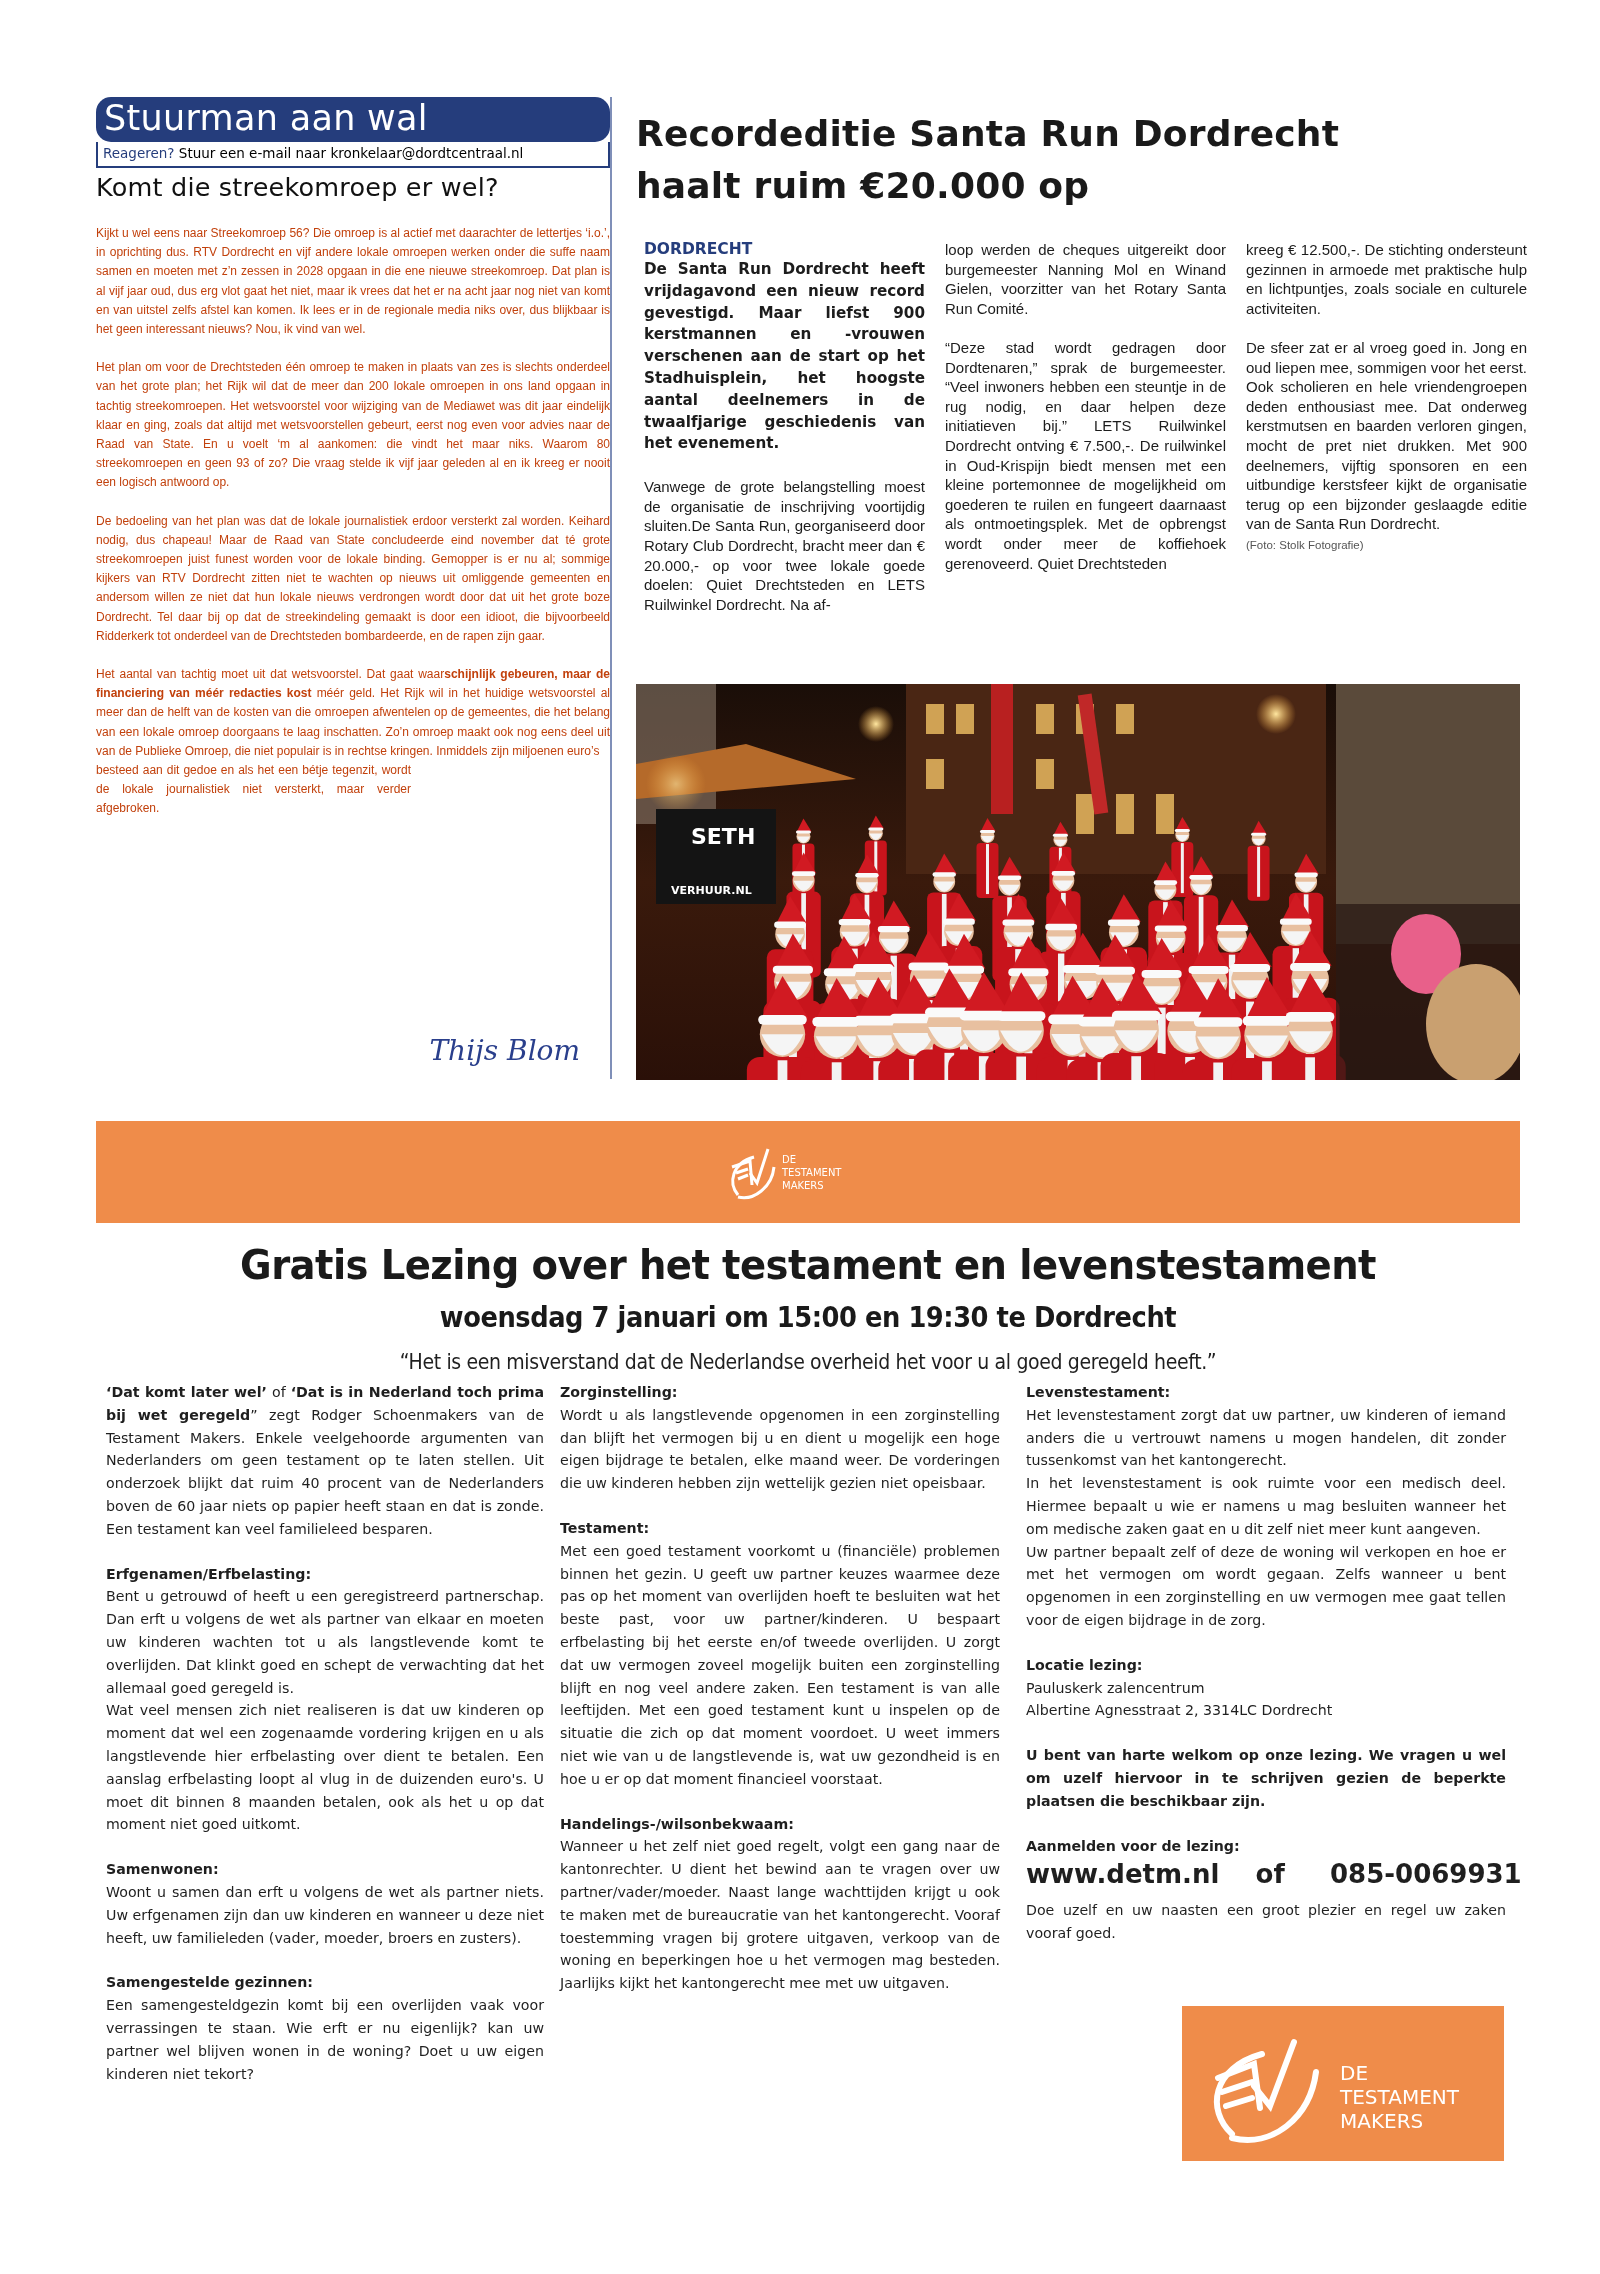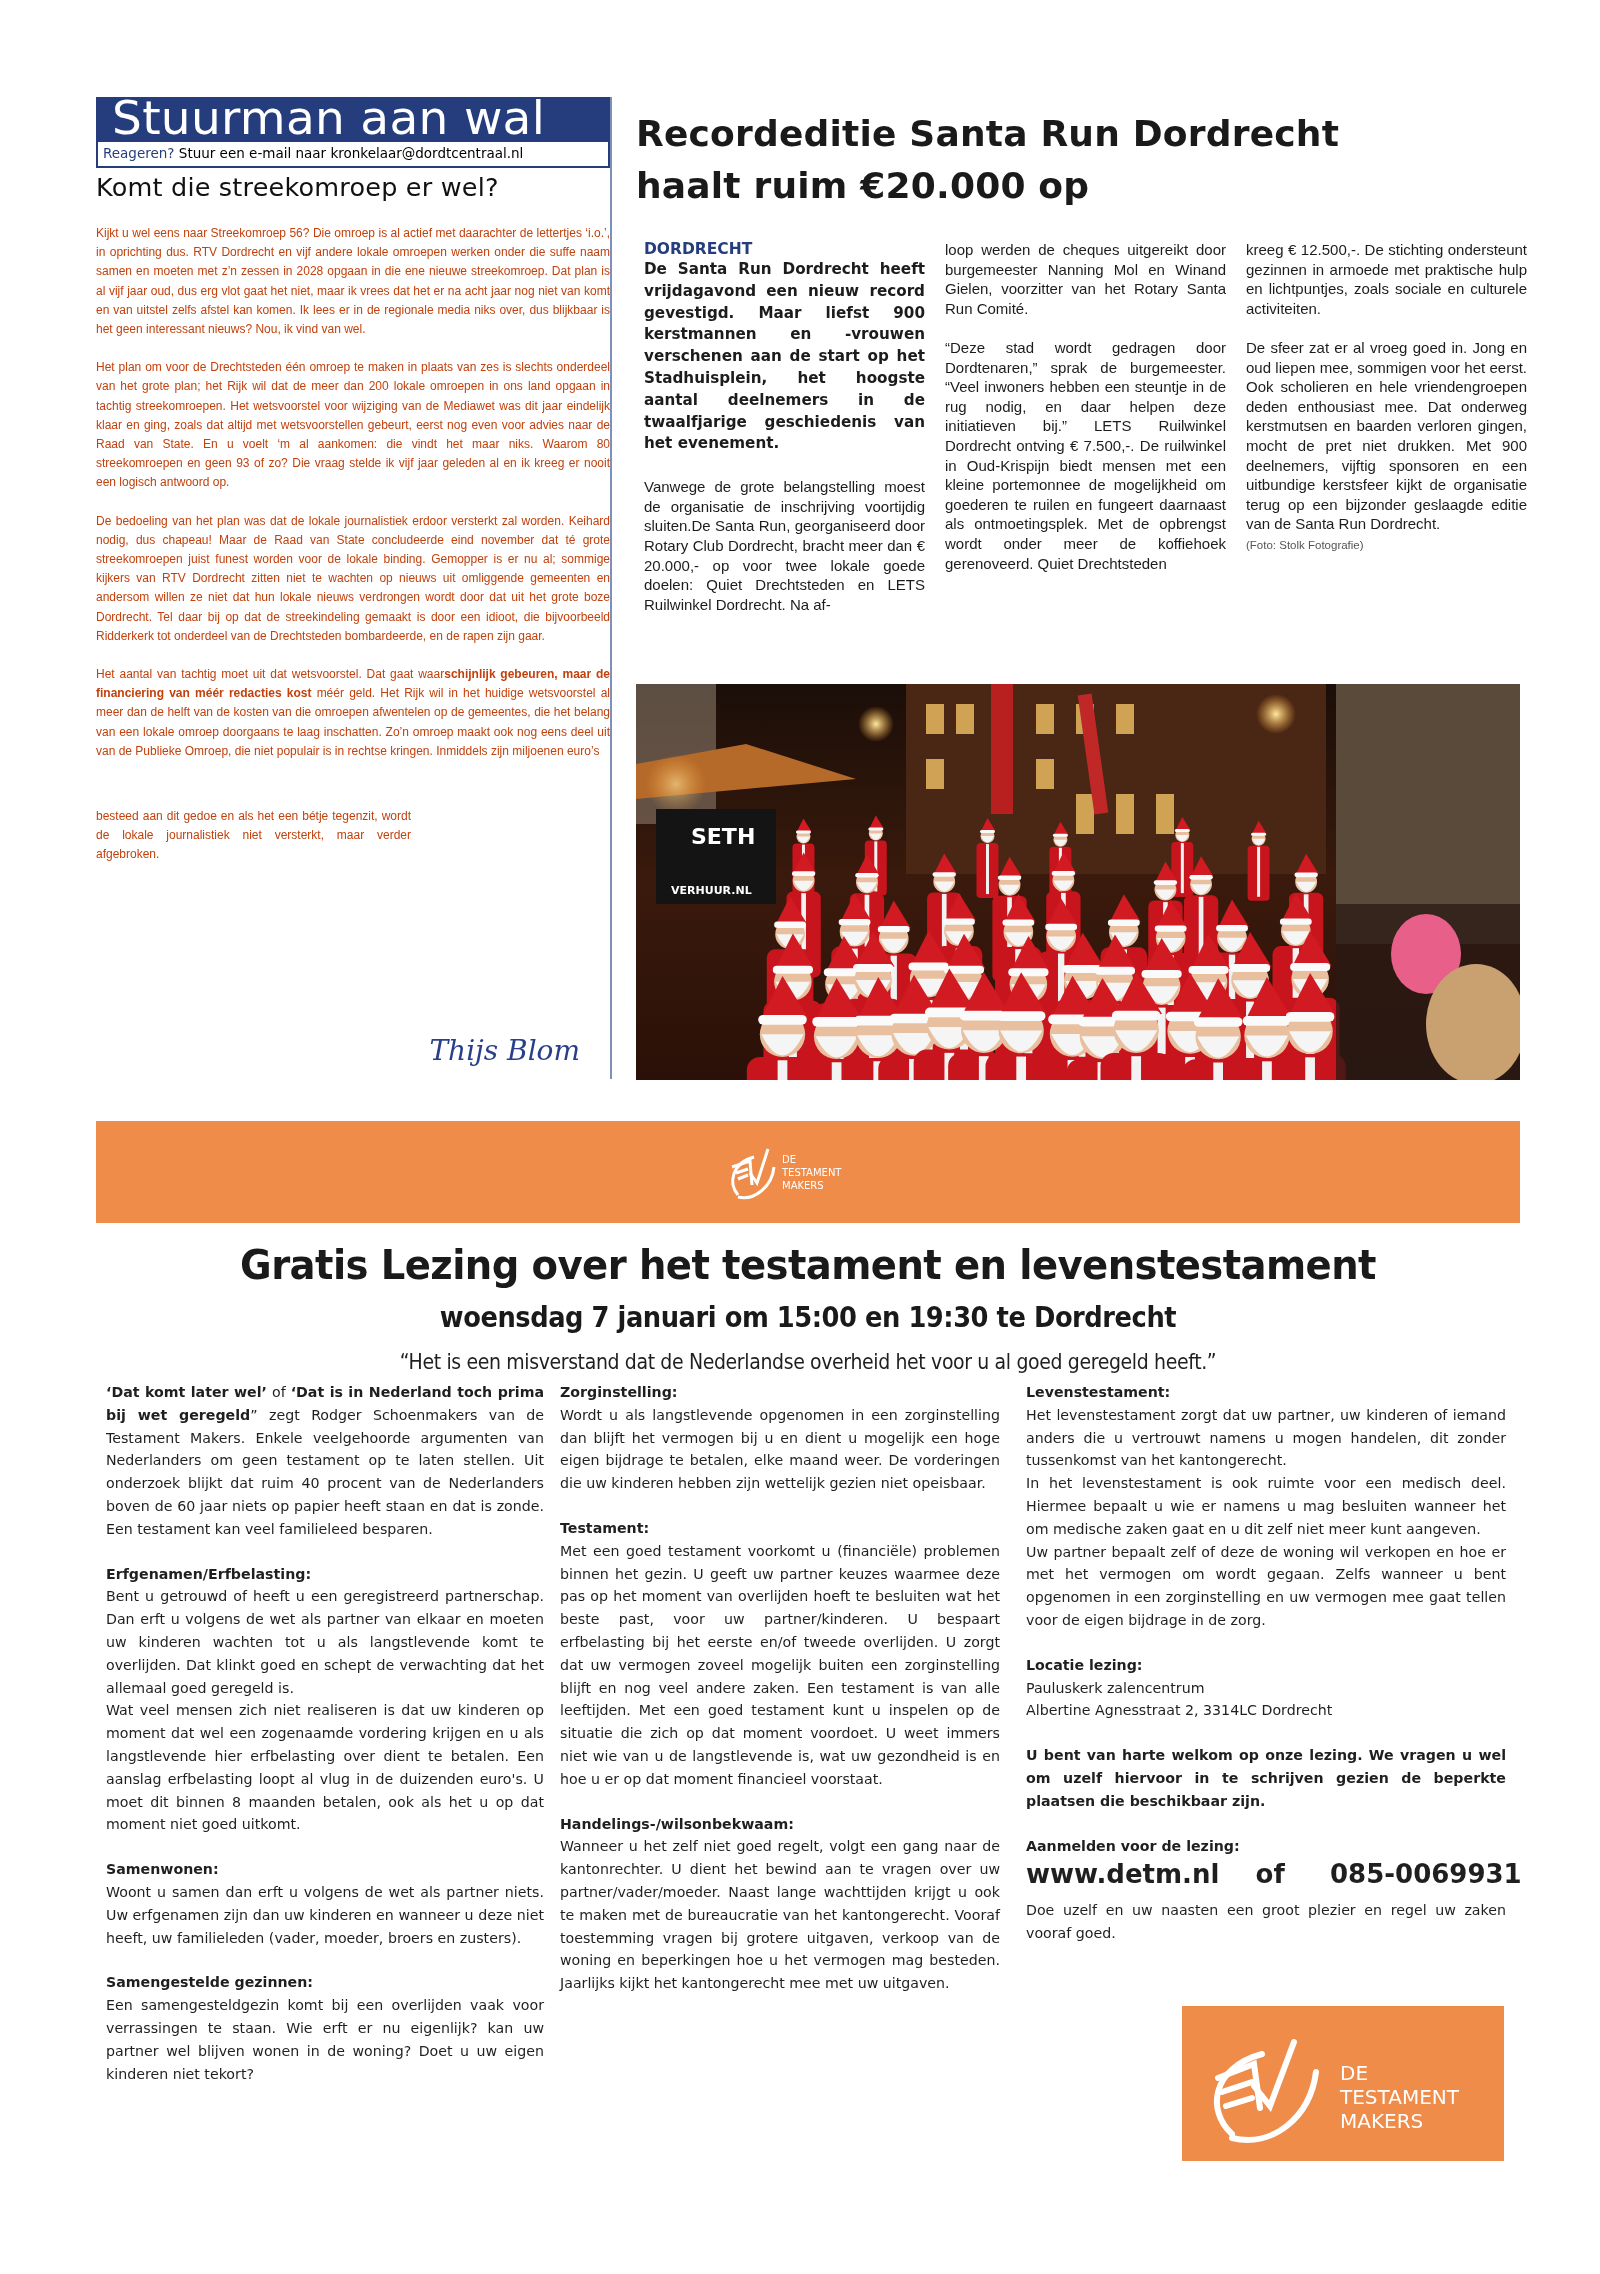--- a/index.html
+++ b/index.html
@@ -1,30 +1,30 @@
 <!DOCTYPE html>
 <html><head>
 <meta charset="utf-8">
 <style>
   * { box-sizing: border-box; margin: 0; padding: 0; }
   html, body { width: 1600px; height: 2274px; background: #ffffff; }
   body { position: relative; font-family: "Liberation Sans", sans-serif; color: #1a1a1a; overflow: hidden; }
 
   
   #col-left { position: absolute; left: 96px; top: 97px; width: 516px; height: 982px; border-right: 2px solid #7f8fb8; }
-  .sw-title { background: #253d7c; color: #fff; font-family: "DejaVu Sans", sans-serif; font-size: 47px; line-height: 42px; padding-left: 16px; height: 45px; letter-spacing: 0.3px; }
+  .sw-title { background: #253d7c; color: #fff; font-family: "DejaVu Sans", sans-serif; font-size: 35px; line-height: 42px; padding-left: 8px; height: 45px; letter-spacing: 0.3px; border-radius: 15px; }
   .sw-react { border: 2px solid #253d7c; border-top: none; height: 26px; line-height: 22px; font-size: 13.5px; padding-left: 5px; font-family: "DejaVu Sans", sans-serif; }
   .sw-react .lead { color: #253d7c; }
   .sw-react .rest { color: #000000; }
   .sw-heading { font-family: "DejaVu Sans", sans-serif; font-size: 25.5px; font-weight: normal; margin-top: 4px; margin-left: 0px; color: #111; letter-spacing: 0.2px; }
   .sw-body { margin-top: 22px; padding-right: 0; font-size: 12px; line-height: 19.2px; text-align: justify; color: #c2410c; }
   .sw-body p { margin-bottom: 19px; }
   .sw-body .b { font-weight: bold; }
   .sw-sign { position: absolute; right: 30px; bottom: 12px; font-family: "DejaVu Serif", serif; font-style: italic; font-size: 28px; color: #2a3f8c; }
-  .sw-last { width: 315px; margin-top: 46px; }
+  .sw-last { width: 315px; }
 
   
   #santa { position: absolute; left: 636px; top: 108px; width: 884px; }
   .sr-title { font-family: "DejaVu Sans", sans-serif; font-size: 36px; line-height: 52px; color: #1a1a1a; font-weight: 600; letter-spacing: 0.2px; }
   .sr-cols { position: absolute; top: 132px; left: 8px; width: 884px; display: flex; gap: 20px; }
   .sr-col { width: 281px; font-size: 15px; line-height: 19.6px; text-align: justify; color: #1c1c1c; }
   .sr-col p { margin-bottom: 19.6px; }
   .sr-kicker { color: #253d7c; font-family: "DejaVu Sans", sans-serif; font-weight: bold; font-size: 15.5px; line-height: 19px; }
   .sr-lead { font-family: "DejaVu Sans", sans-serif; font-weight: bold; font-size: 15.2px; line-height: 21.8px; text-align: justify; margin-bottom: 22px; }
   .sr-credit { font-size: 11.5px; color: #555; }

